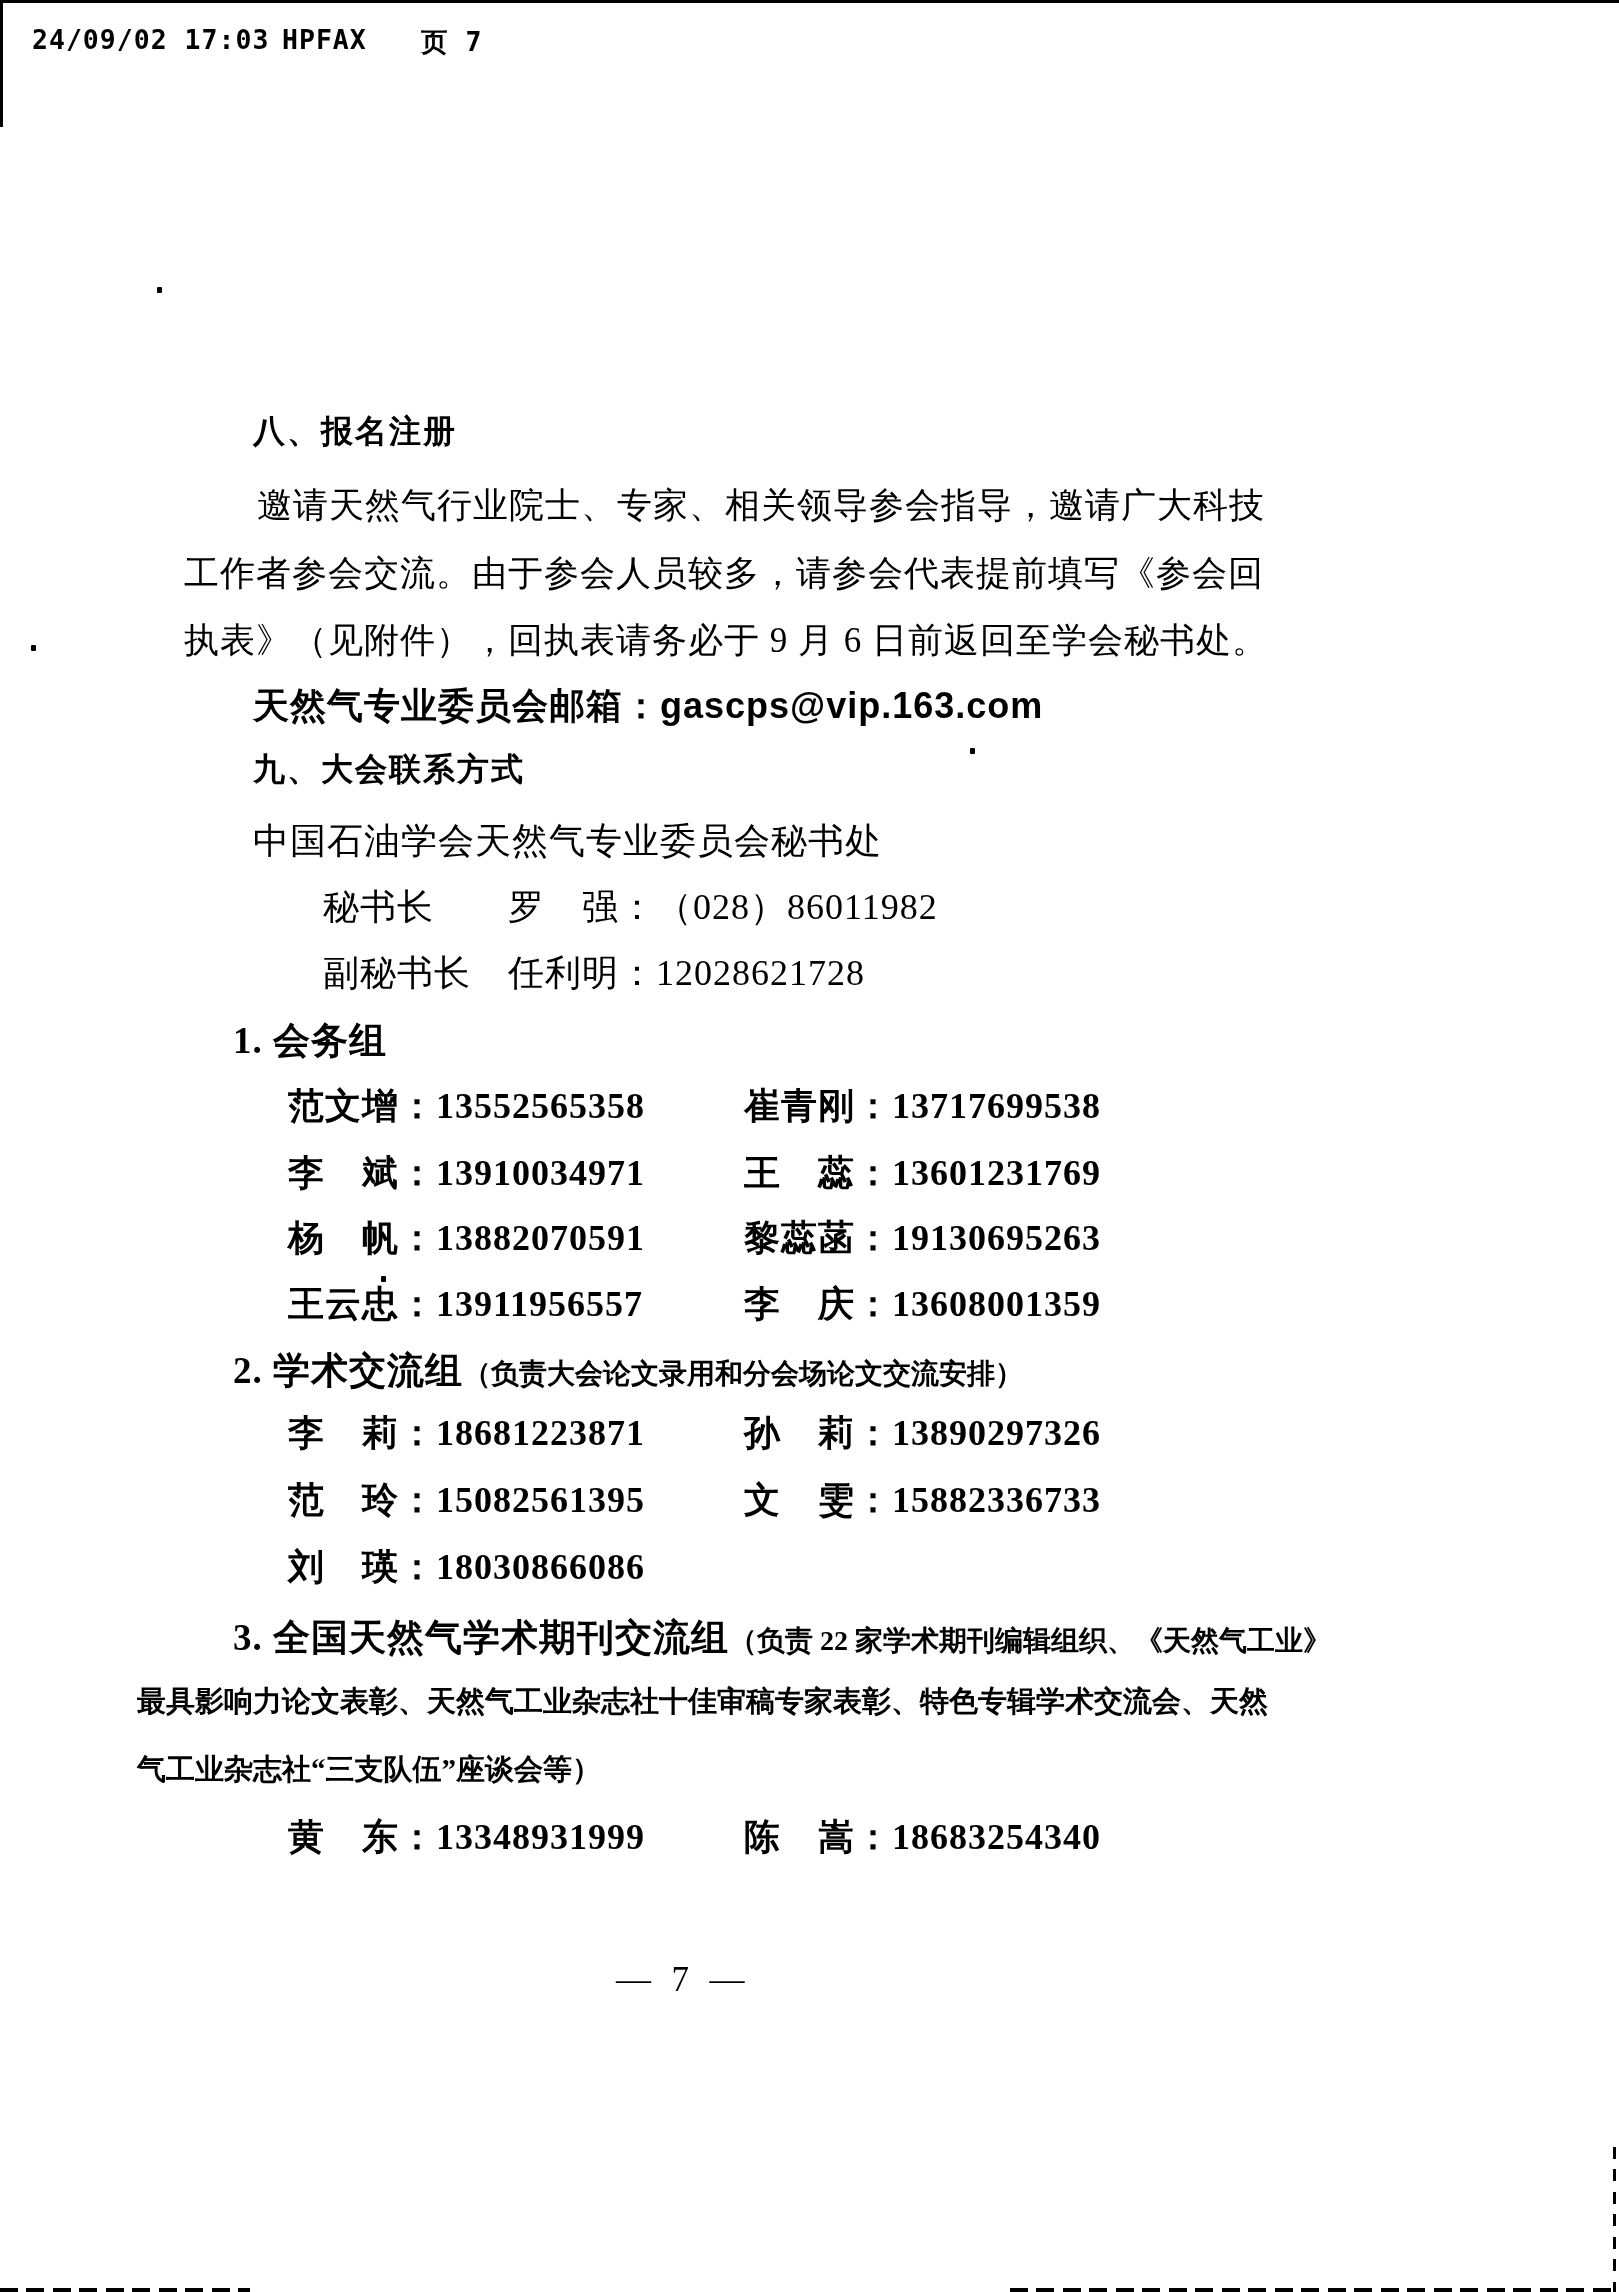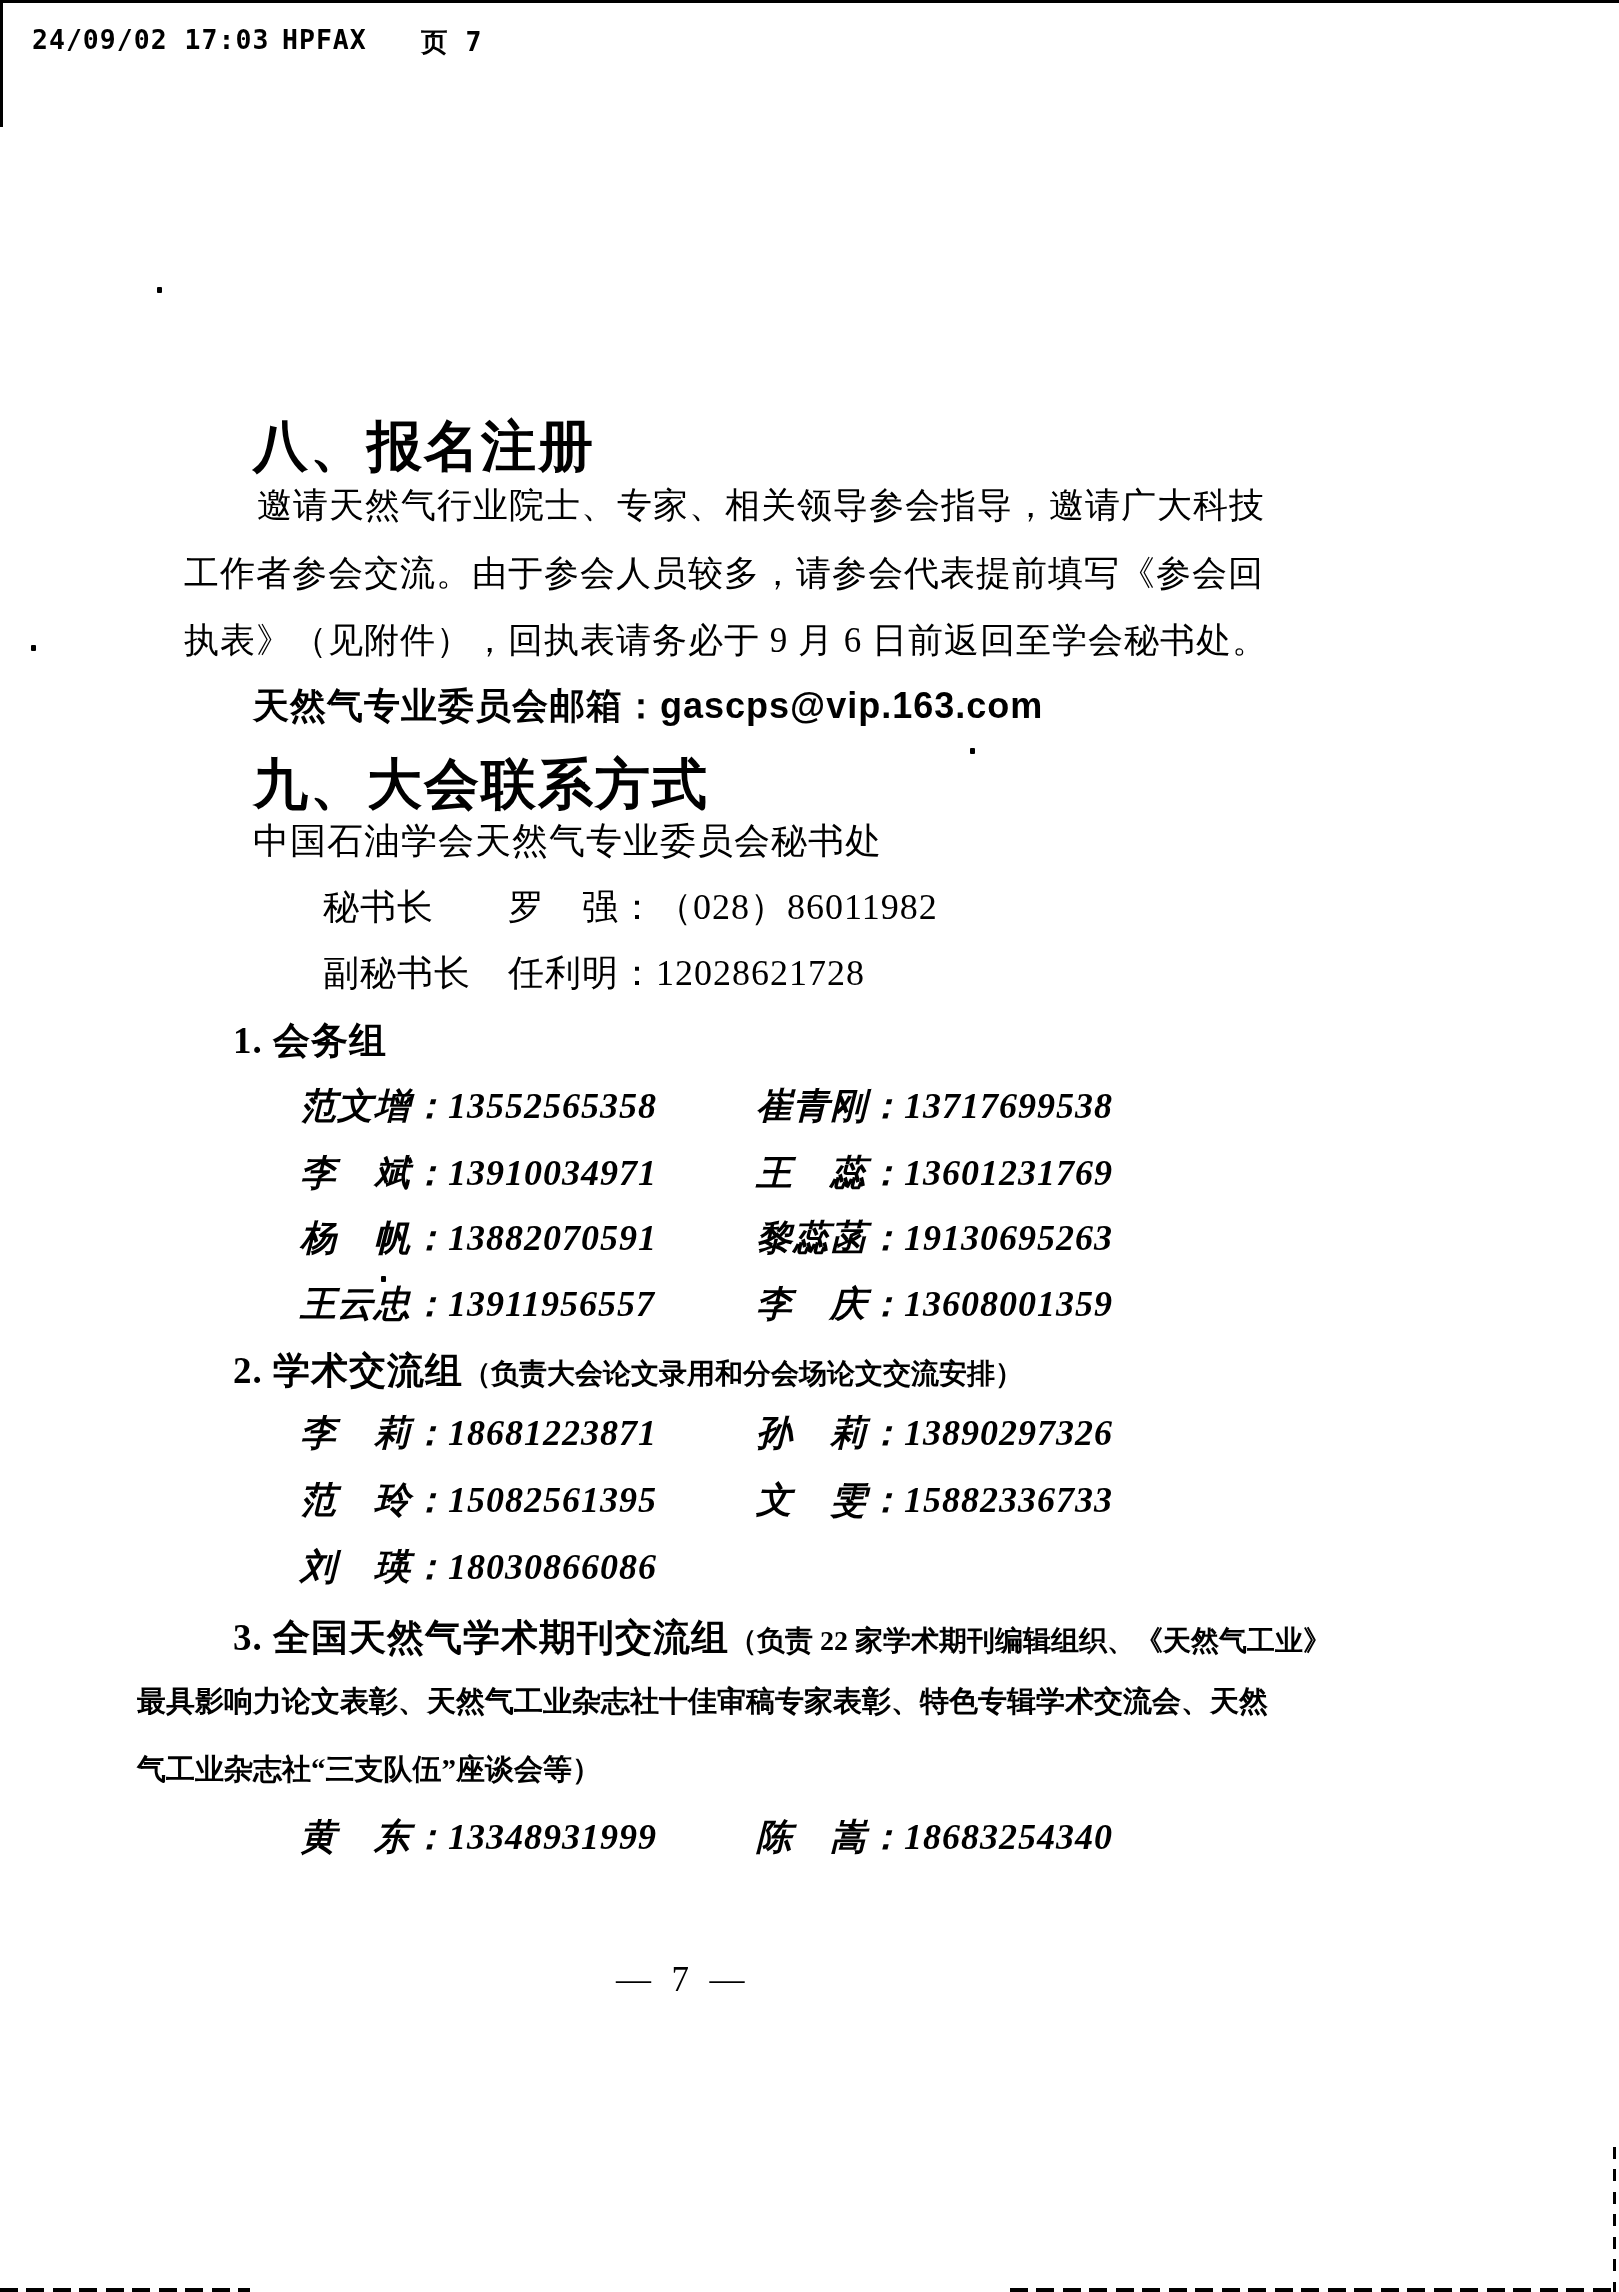--- a/index.html
+++ b/index.html
@@ -16,33 +16,33 @@
   .abs{position:absolute;white-space:pre;}
   
   .fax-header{
     font-family:"DejaVu Sans Mono","Liberation Mono",monospace;
     font-size:26.5px;font-weight:bold;letter-spacing:1px;
     top:23.5px;
   }
   
   .h-bold{
     font-family:"Liberation Sans","DejaVu Sans",sans-serif;
-    font-weight:bold;font-size:55px;letter-spacing:2px;
+    font-weight:bold;font-size:32px;letter-spacing:2px;
   }
   .body-line{font-size:35px;letter-spacing:1px;}
   .email-line{
     font-family:"Liberation Sans","DejaVu Sans",sans-serif;
     font-weight:bold;font-size:36px;letter-spacing:1px;
   }
   .contact-line{font-size:36px;letter-spacing:1px;}
   .group-title{font-size:37px;font-weight:600;letter-spacing:1px;}
   .group-note{font-size:28px;font-weight:600;letter-spacing:0;}
   .note-cont{font-size:29px;font-weight:600;letter-spacing:0;}
-  .member-row{position:absolute;height:49px;left:300px;width:980px;
-    font-size:36px;font-weight:600;letter-spacing:1px;font-style:italic;}
+  .member-row{position:absolute;height:49px;left:288px;width:980px;
+    font-size:36px;font-weight:600;letter-spacing:1px;}
   .member-row .c1{position:absolute;left:0;top:0;white-space:pre;}
   .member-row .c2{position:absolute;left:436px;top:0;white-space:pre;margin-left:20px;}
   .page-number{font-size:35px;letter-spacing:5.9px;}
   
   .edge{position:absolute;background:#000;}
   .edge-dash-h{position:absolute;height:3.9px;
     background:repeating-linear-gradient(to right,#000 0 17.6px,transparent 17.6px 26.5px);}
   .edge-dash-v{position:absolute;width:2.9px;
     background:repeating-linear-gradient(to bottom,#000 0 11.8px,transparent 11.8px 22.5px);}
   .speck{position:absolute;width:4.9px;height:5.9px;background:#000;border-radius:1px;}

